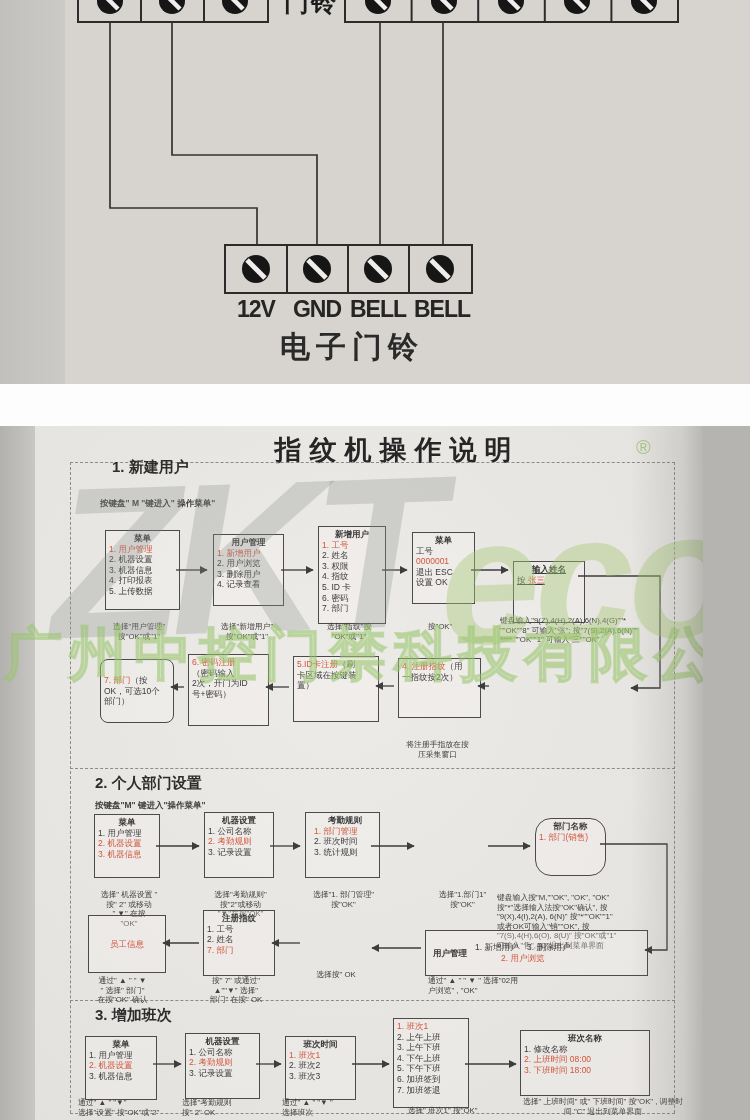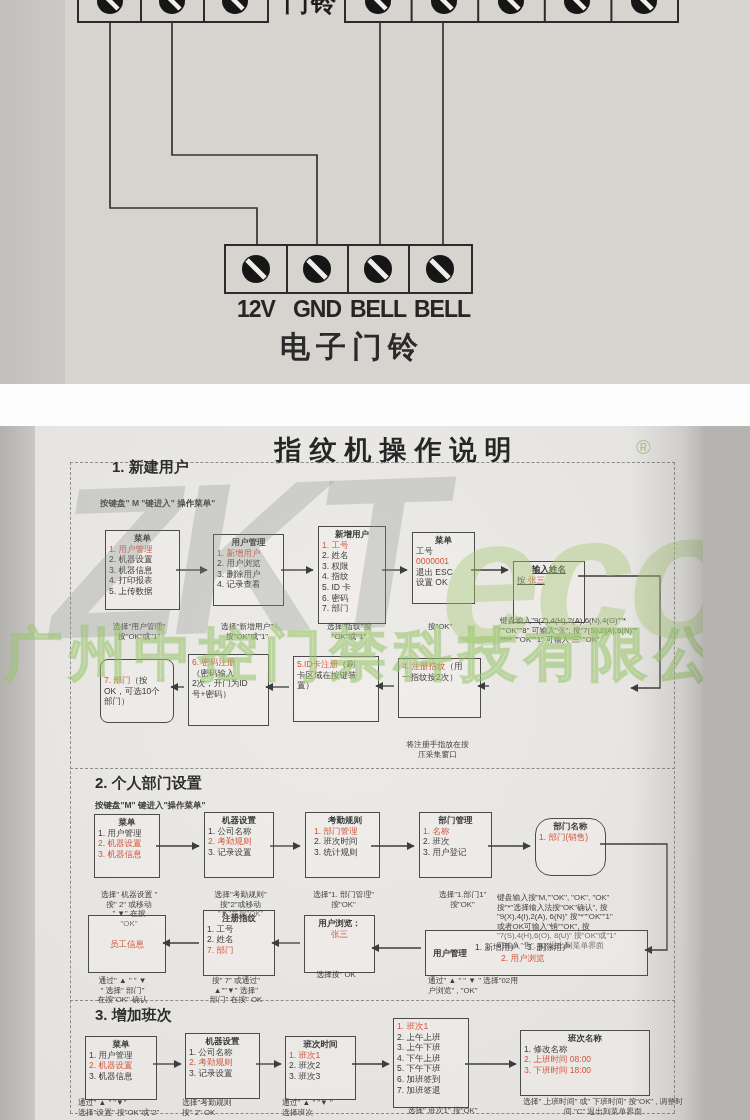--- a/index.html
+++ b/index.html
@@ -253,26 +253,20 @@
       <div class="ln"><span>1. 公司名称</span></div>
       <div class="ln"><span class="red">2. 考勤规则</span></div>
       <div class="ln"><span>3. 记录设置</span></div>
     </div>
   <div class="fbox" style="left:305px;top:386px;width:62px;height:60px;padding-left:8px;">
       <div class="ln hd"><span>考勤规则</span></div>
       <div class="ln"><span class="red">1. 部门管理</span></div>
       <div class="ln"><span>2. 班次时间</span></div>
       <div class="ln"><span>3. 统计规则</span></div>
     </div>
-  <div class="fbox" style="left:419px;top:386px;width:65px;height:60px;">
-      <div class="ln hd"><span>部门管理</span></div>
-      <div class="ln"><span class="red">1. 名称</span></div>
-      <div class="ln"><span>2. 班次</span></div>
-      <div class="ln"><span>3. 用户登记</span></div>
-    </div>
   <div class="fbox" style="left:535px;top:392px;width:63px;height:52px;border-radius:16px;">
       <div class="ln hd"><span>部门名称</span></div>
       <div class="ln"><span class="red">1. 部门(销售)</span></div>
     </div>
 
   <div class="cap" style="left:88px;top:464px;width:82px;">选择" 机器设置 "
 按" 2" 或移动
 " ▼" 在按
 "OK"</div>
   <div class="cap" style="left:198px;top:464px;width:85px;">选择"考勤规则"
@@ -291,24 +285,20 @@
 
   <div class="fbox vc" style="left:88px;top:489px;width:70px;height:52px;">
       <div class="ln ctr"><span class="red">员工信息</span></div>
     </div>
   <div class="fbox" style="left:203px;top:484px;width:64px;height:60px;">
       <div class="ln hd"><span>注册指纹</span></div>
       <div class="ln"><span>1. 工号</span></div>
       <div class="ln"><span>2. 姓名</span></div>
       <div class="ln"><span class="red">7. 部门</span></div>
     </div>
-  <div class="fbox" style="left:304px;top:489px;width:63px;height:52px;">
-      <div class="ln hd"><span>用户浏览：</span></div>
-      <div class="ln ctr"><span class="red">张三</span></div>
-    </div>
   <div class="fbox wide" style="left:425px;top:504px;width:215px;height:40px;">
     <span class="wlabel">用户管理</span>
     <span style="display:block;">
         <div class="ln"><span>1. 新增用户　3. 删除用户</span></div>
         <div class="ln ctr"><span class="red">2. 用户浏览</span></div>
       </span>
   </div>
 
   <div class="cap" style="left:80px;top:550px;width:85px;">通过" ▲ " " ▼
 " 选择" 部门"

